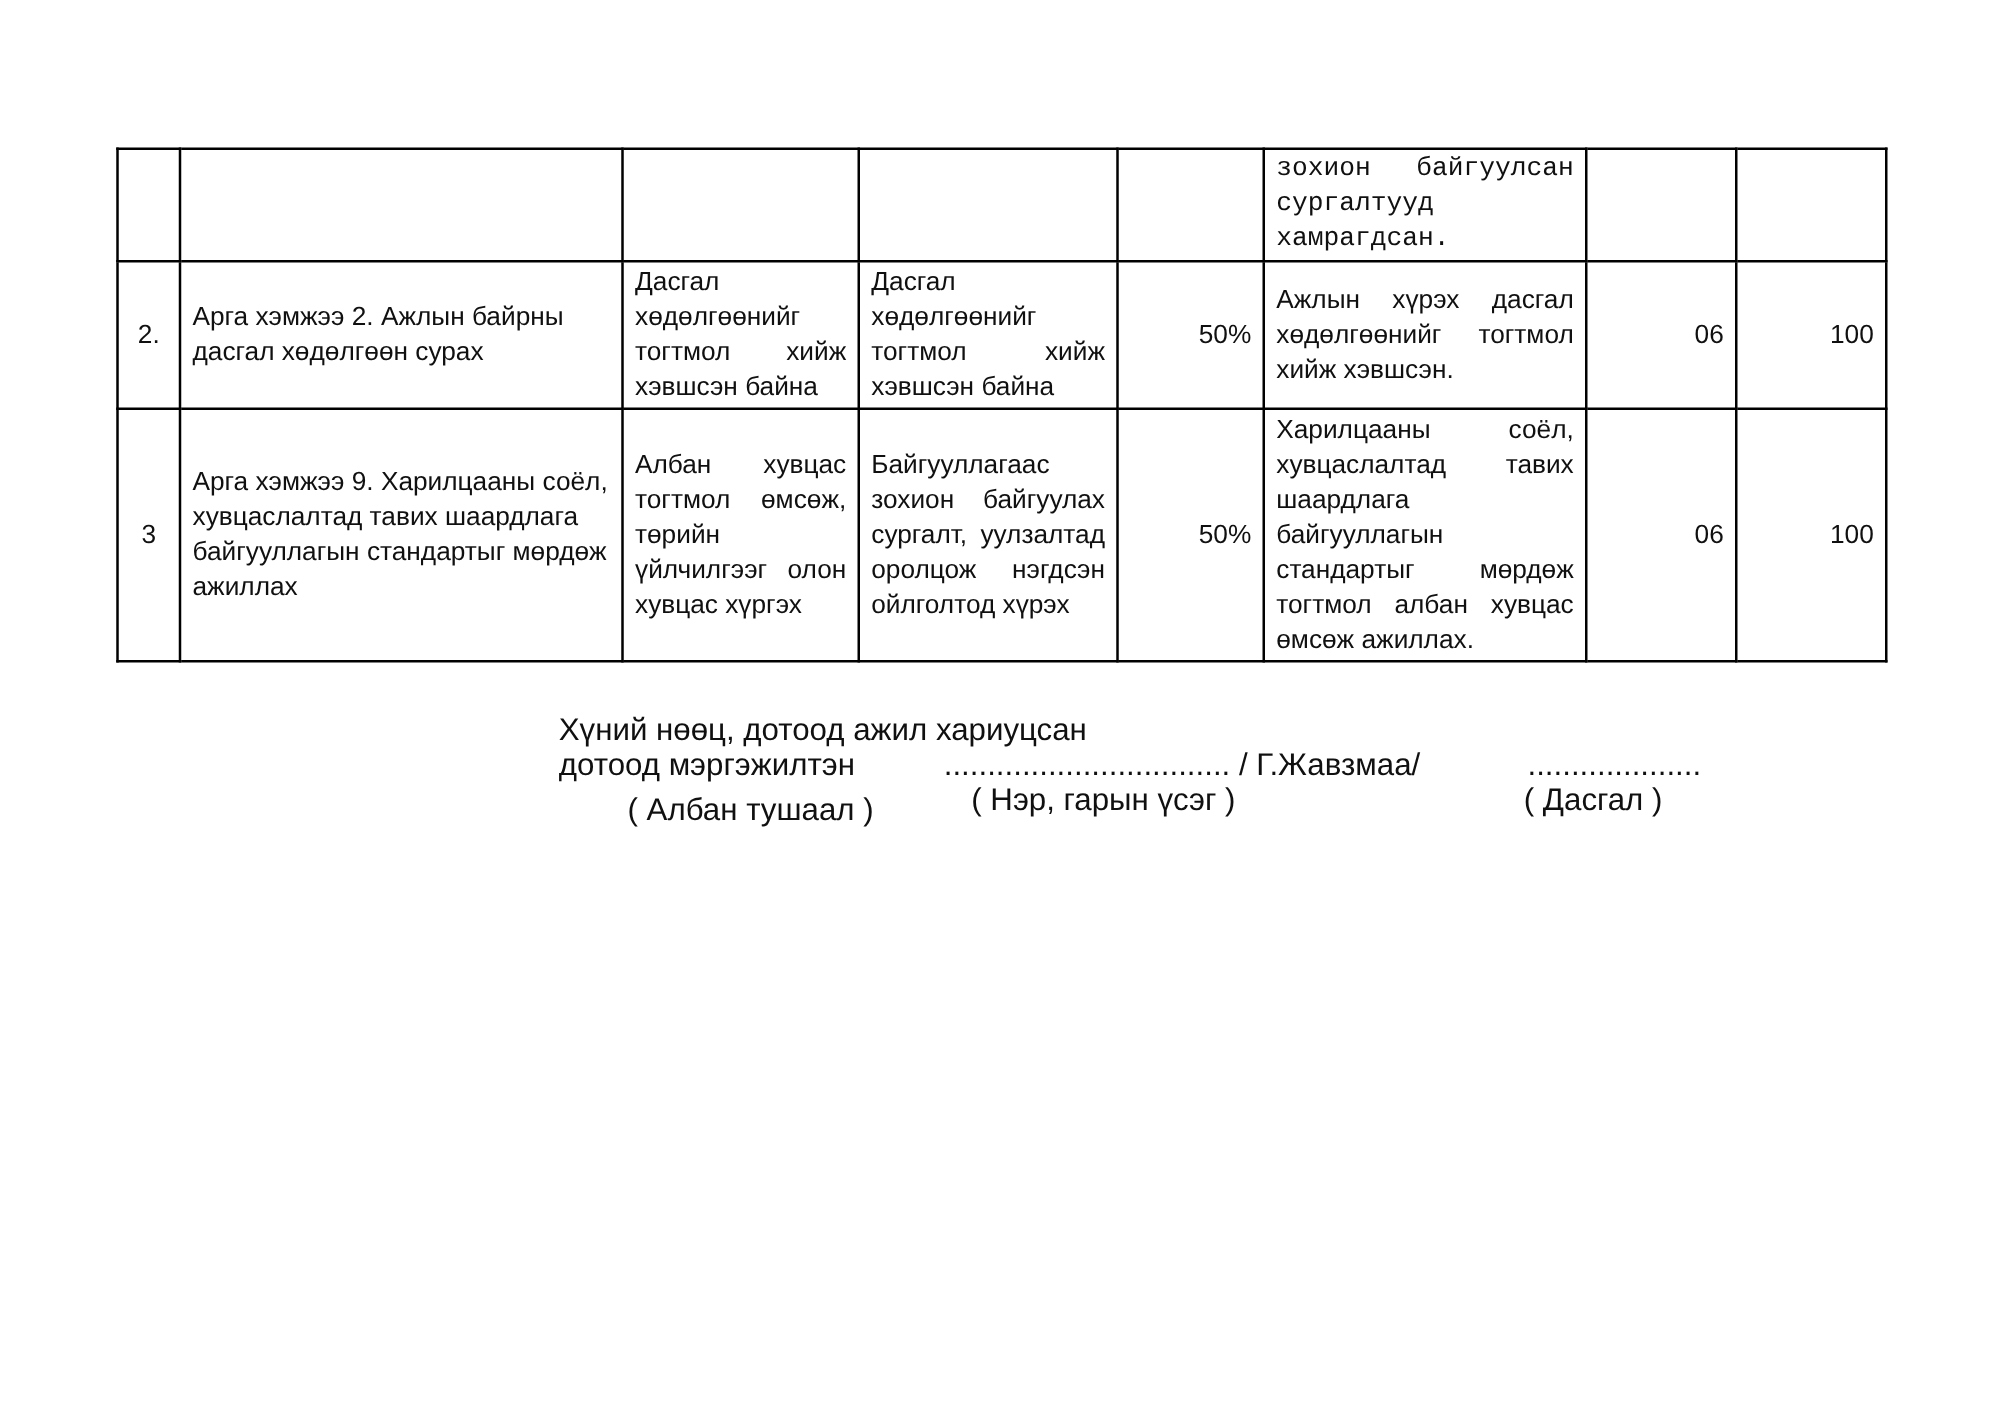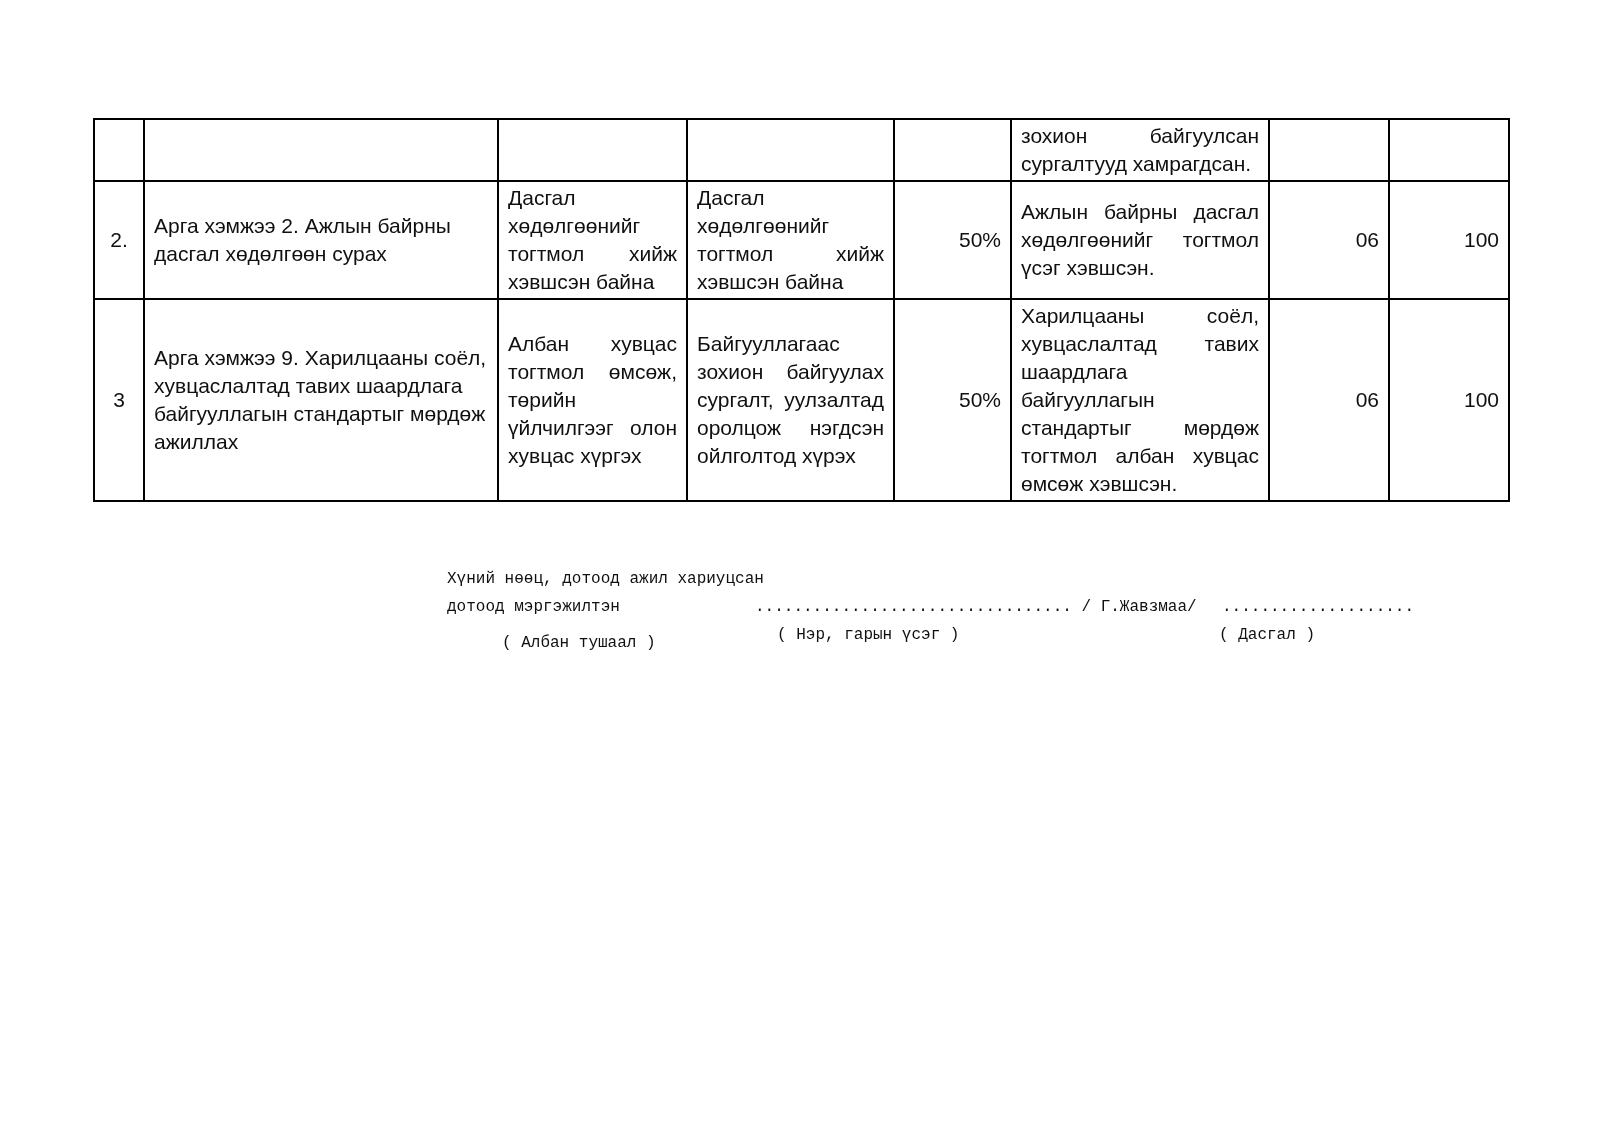--- a/index.html
+++ b/index.html
@@ -23,36 +23,36 @@
   }
   table.plan-table td {
     border: 2px solid #000;
     font-size: 21px;
     line-height: 28px;
     padding: 2px 9px;
     vertical-align: middle;
     overflow: hidden;
     word-wrap: break-word;
   }
-  tr.r0 { height: 50px; }
+  tr.r0 { height: 50px; font-family: Liberation Mono, monospace; }
   tr.r1 { height: 110px; }
   tr.r2 { height: 184px; }
   td.c-num  { text-align: center; padding: 2px 3px; }
   td.c-left { text-align: left; margin-left: 38px; }
   td.c-just { text-align: justify; }
   td.c-ctr  { text-align: right; }
   
   .abs { position: absolute; white-space: nowrap; }
   .heading {
     left: 731px; top: 506px;
     font-size: 23px;
     font-weight: bold;
     letter-spacing: 0.3px;
   }
-  .sig { font-size: 16px; font-family: Liberation Mono, monospace; }
+  .sig { font-size: 25px; }
   .sig-role-1   { left: 447px;  top: 570px; }
   .sig-role-2   { left: 447px;  top: 598px; }
   .sig-dots-name{ left: 755px;  top: 598px; }
   .sig-dots-date{ left: 1222px; top: 598px; }
   .sig-cap-pos  { left: 502px;  top: 634px; }
   .sig-cap-name { left: 777px;  top: 626px; }
   .sig-cap-date { left: 1219px; top: 626px; }
 </style>
 </head>
 <body>
@@ -80,31 +80,31 @@
         <td class="c-just">зохион байгуулсан сургалтууд хамрагдсан.</td>
         <td class="c-ctr"></td>
         <td class="c-ctr"></td>
       </tr>
       <tr class="r1">
         <td class="c-num">2.</td>
         <td class="c-left">Арга хэмжээ 2. Ажлын байрны дасгал хөдөлгөөн сурах</td>
         <td class="c-just">Дасгал хөдөлгөөнийг тогтмол хийж хэвшсэн байна</td>
         <td class="c-just">Дасгал хөдөлгөөнийг тогтмол хийж хэвшсэн байна</td>
         <td class="c-ctr">50%</td>
-        <td class="c-just">Ажлын байрны дасгал хөдөлгөөнийг тогтмол үсэг хэвшсэн.</td>
+        <td class="c-just">Ажлын хүрэх дасгал хөдөлгөөнийг тогтмол хийж хэвшсэн.</td>
         <td class="c-ctr">06</td>
         <td class="c-ctr">100</td>
       </tr>
       <tr class="r2">
         <td class="c-num">3</td>
         <td class="c-left">Арга хэмжээ 9. Харилцааны соёл, хувцаслалтад тавих шаардлага байгууллагын стандартыг мөрдөж ажиллах</td>
         <td class="c-just">Албан хувцас тогтмол өмсөж, төрийн үйлчилгээг олон хувцас хүргэх</td>
         <td class="c-just">Байгууллагаас зохион байгуулах сургалт, уулзалтад оролцож нэгдсэн ойлголтод хүрэх</td>
         <td class="c-ctr">50%</td>
-        <td class="c-just">Харилцааны соёл, хувцаслалтад тавих шаардлага байгууллагын стандартыг мөрдөж тогтмол албан хувцас өмсөж хэвшсэн.</td>
+        <td class="c-just">Харилцааны соёл, хувцаслалтад тавих шаардлага байгууллагын стандартыг мөрдөж тогтмол албан хувцас өмсөж ажиллах.</td>
         <td class="c-ctr">06</td>
         <td class="c-ctr">100</td>
       </tr>
     </tbody>
   </table>
 
 
   <div class="abs sig sig-role-1">Хүний нөөц, дотоод ажил хариуцсан</div>
   <div class="abs sig sig-role-2">дотоод мэргэжилтэн</div>
   <div class="abs sig sig-dots-name">................................. / Г.Жавзмаа/</div>

